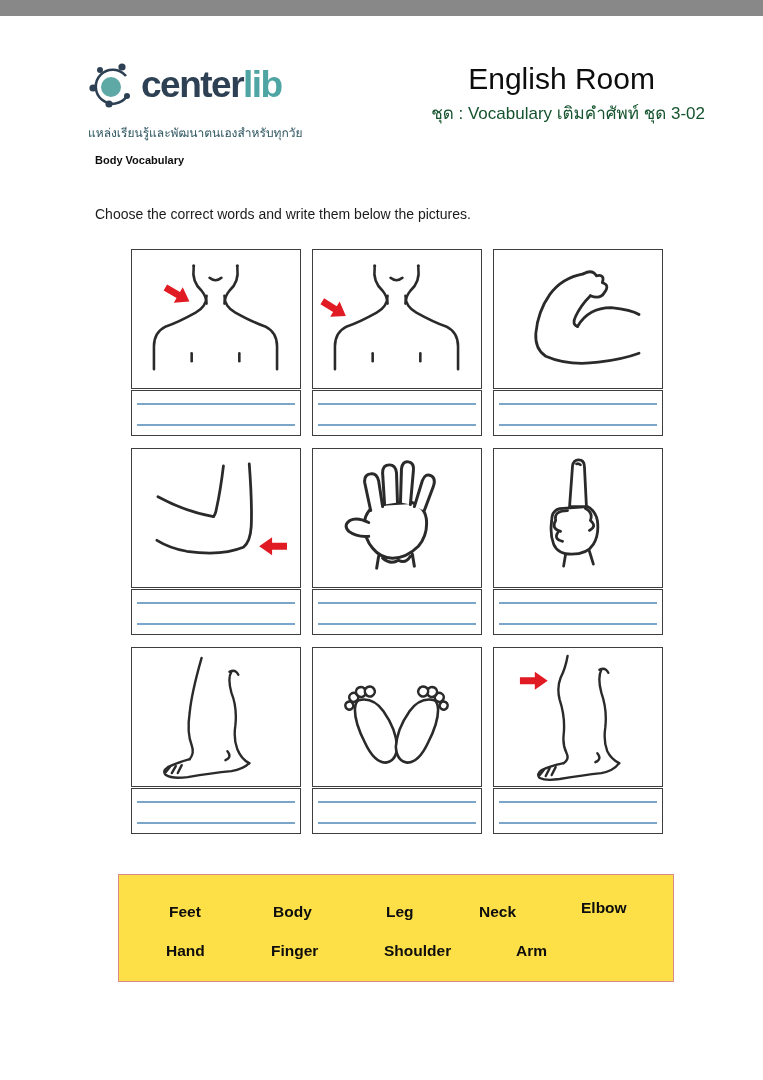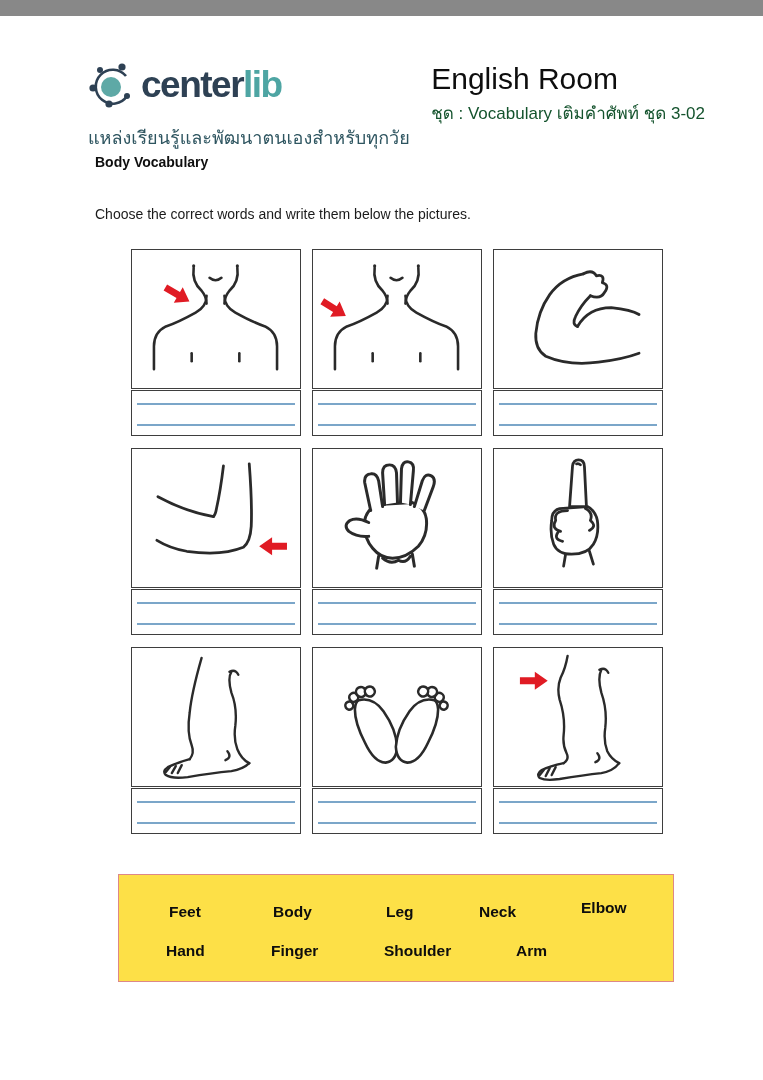--- a/index.html
+++ b/index.html
@@ -6,26 +6,26 @@
   #page{
     position:relative;width:763px;height:1080px;background:#ffffff;
     font-family:"Liberation Sans","DejaVu Sans",sans-serif;color:#1d1d1d;
     margin:16px auto;overflow:hidden;
   }
   
   #logo-icon{position:absolute;left:86px;top:42px;}
   #brand{position:absolute;left:141px;top:50px;font-size:37px;font-weight:bold;letter-spacing:-1.5px;line-height:1;}
   #brand .b1{color:#2e4154;}
   #brand .b2{color:#4ea5a3;}
-  #tagline{position:absolute;left:88px;top:107px;font-size:18px;color:#2e5560;}
-  #head-right{position:absolute;right:58px;top:46px;display:flex;flex-direction:column;align-items:flex-start;}
+  #tagline{position:absolute;left:88px;top:107px;font-size:12px;color:#2e5560;}
+  #head-right{position:absolute;right:58px;top:46px;display:flex;flex-direction:column;align-items:center;}
   #head-title{font-size:30px;color:#0d0d0d;line-height:1.1;margin-right:13px;}
   #head-subtitle{font-size:17px;color:#14532d;margin-top:4px;}
   
-  #ws-heading{position:absolute;left:95px;top:138px;font-size:14px;font-weight:bold;color:#0e0e0e;}
+  #ws-heading{position:absolute;left:95px;top:138px;font-size:11px;font-weight:bold;color:#0e0e0e;}
   #ws-instruction{position:absolute;left:95px;top:190px;font-size:14px;color:#1b1b1b;}
   
   .cell{position:absolute;width:170px;}
   .pic{box-sizing:border-box;width:170px;height:140px;border:1.5px solid #3e3e3e;background:#fff;}
   .ans{box-sizing:border-box;position:relative;width:170px;height:46px;border:1.5px solid #3e3e3e;margin-top:1px;background:#fff;}
   .line{position:absolute;left:5px;right:5px;height:1.5px;background:#7ba6c9;}
   .line.l1{top:12px;}
   .line.l2{top:33px;}
   
   #word-bank{position:absolute;left:118px;top:858px;width:554px;height:106px;border:1.5px solid #dd8888;background:#fde047;}

